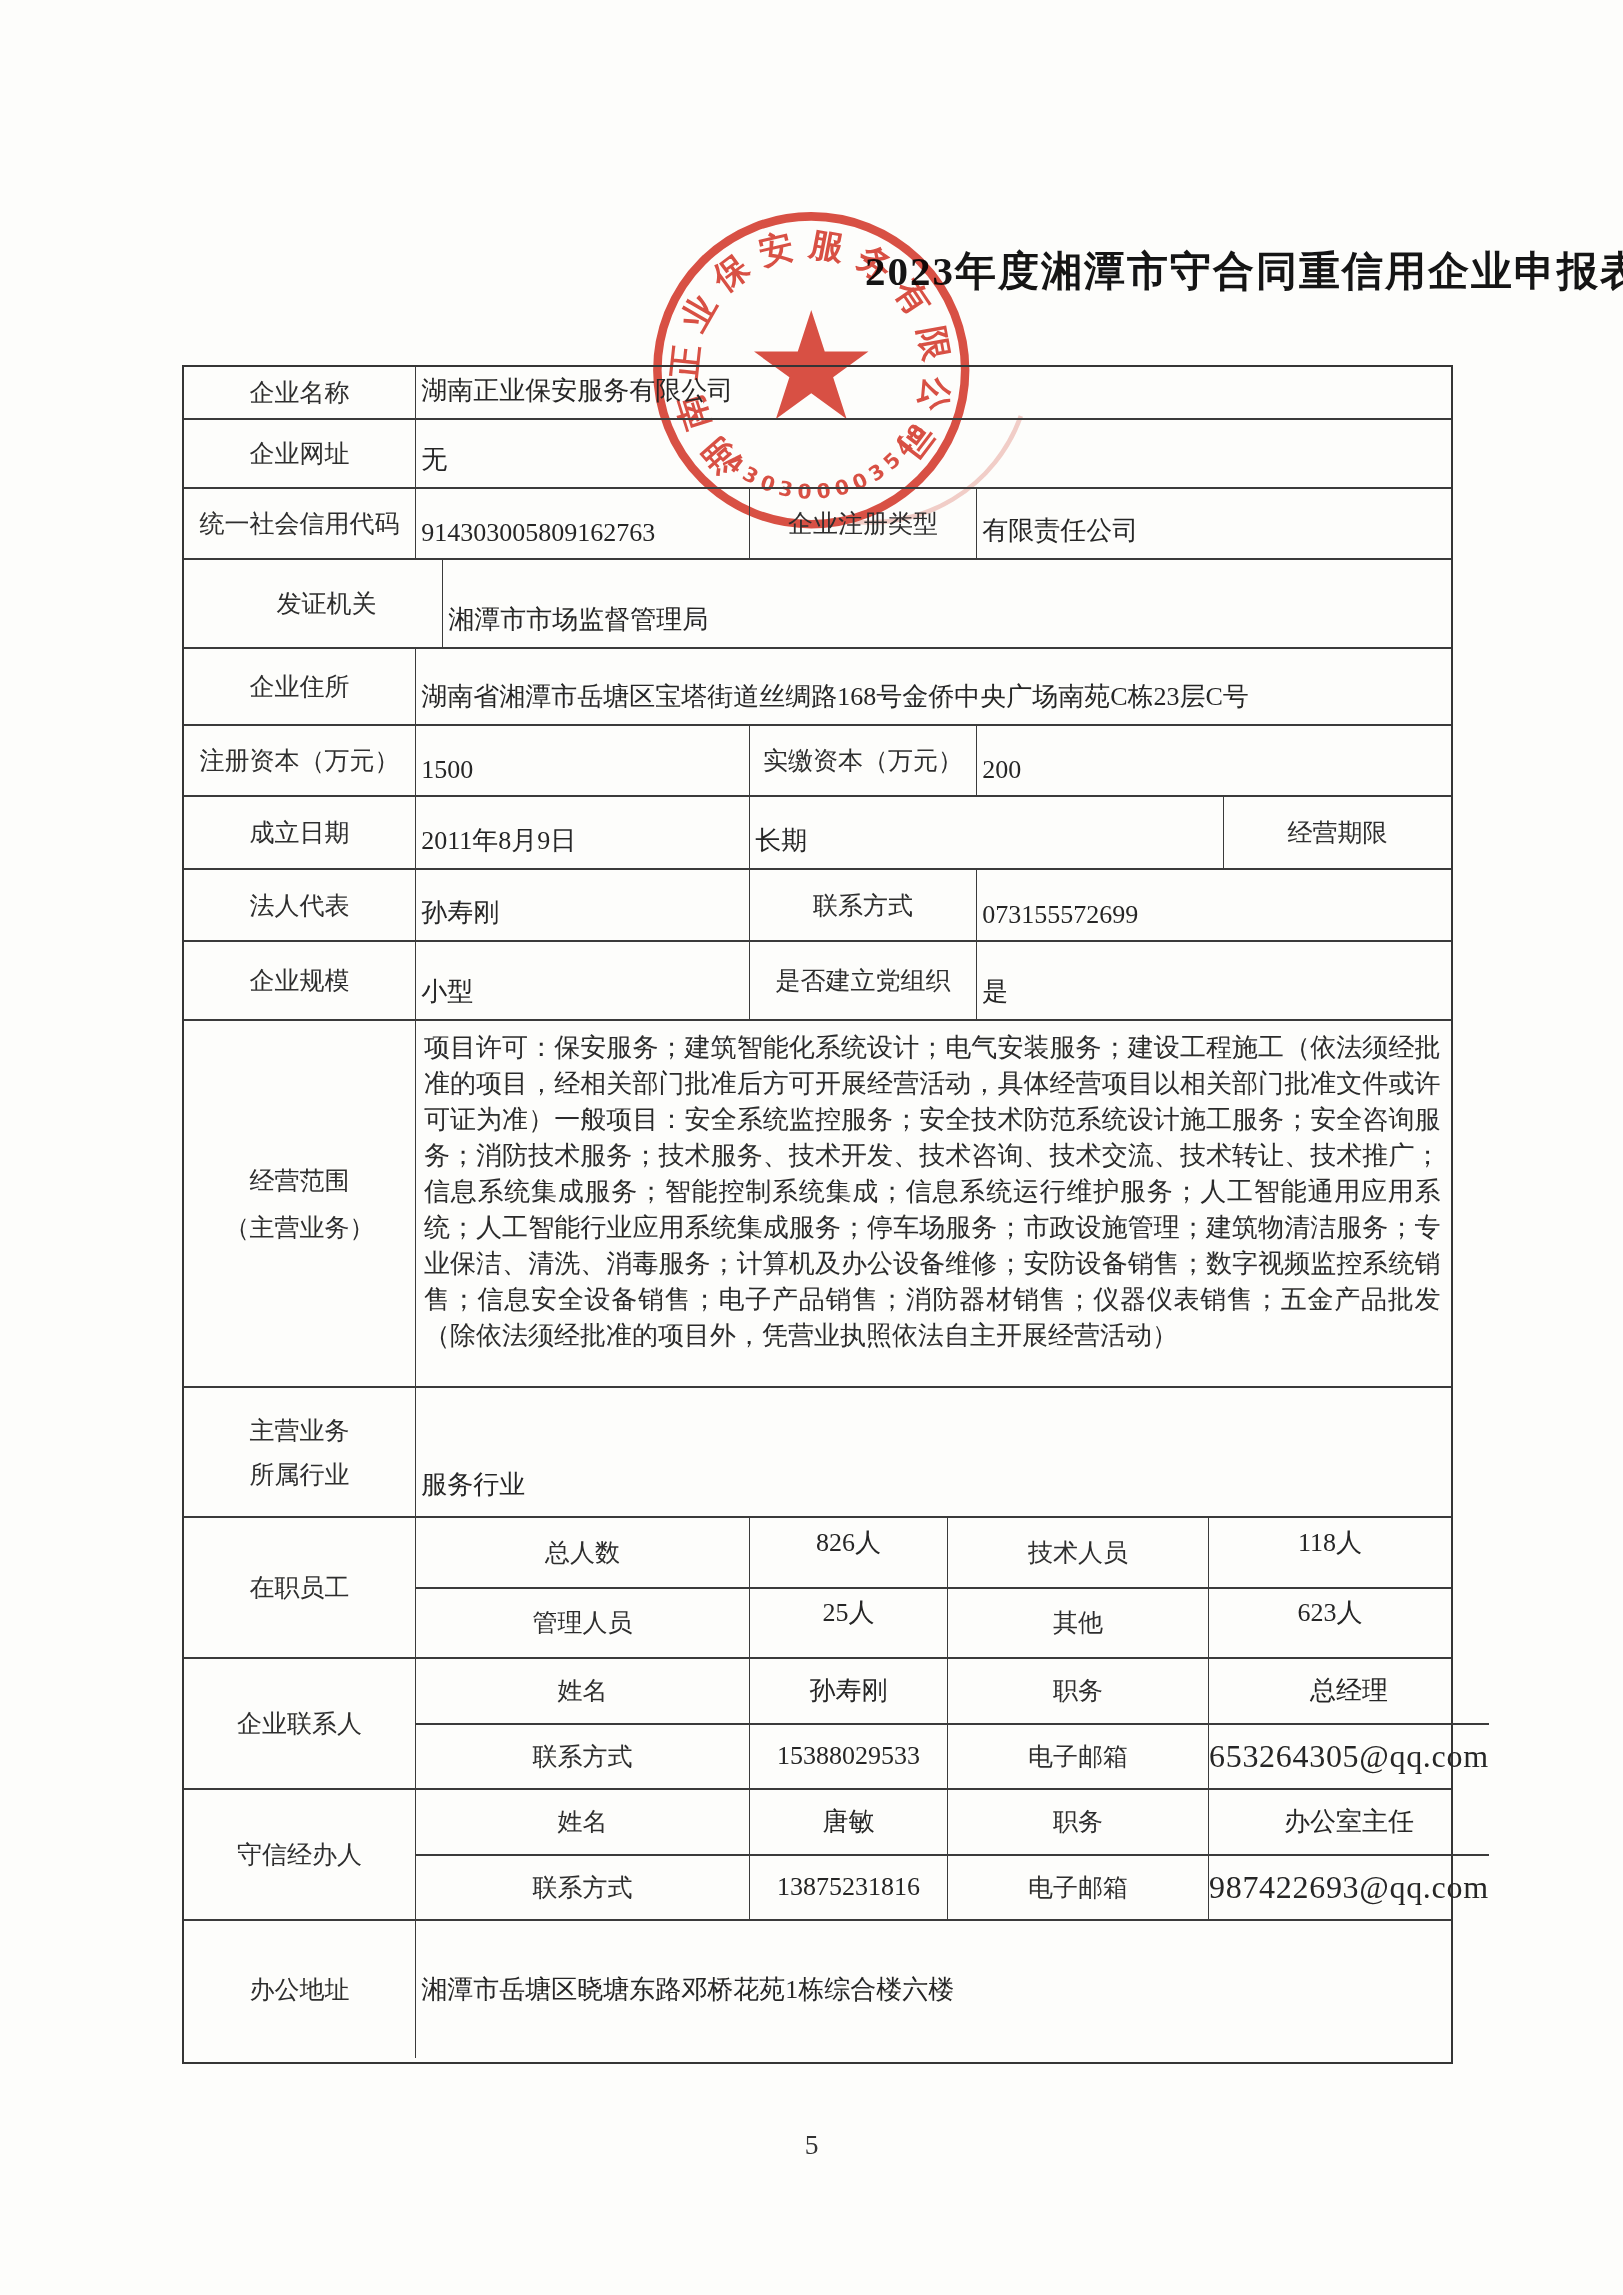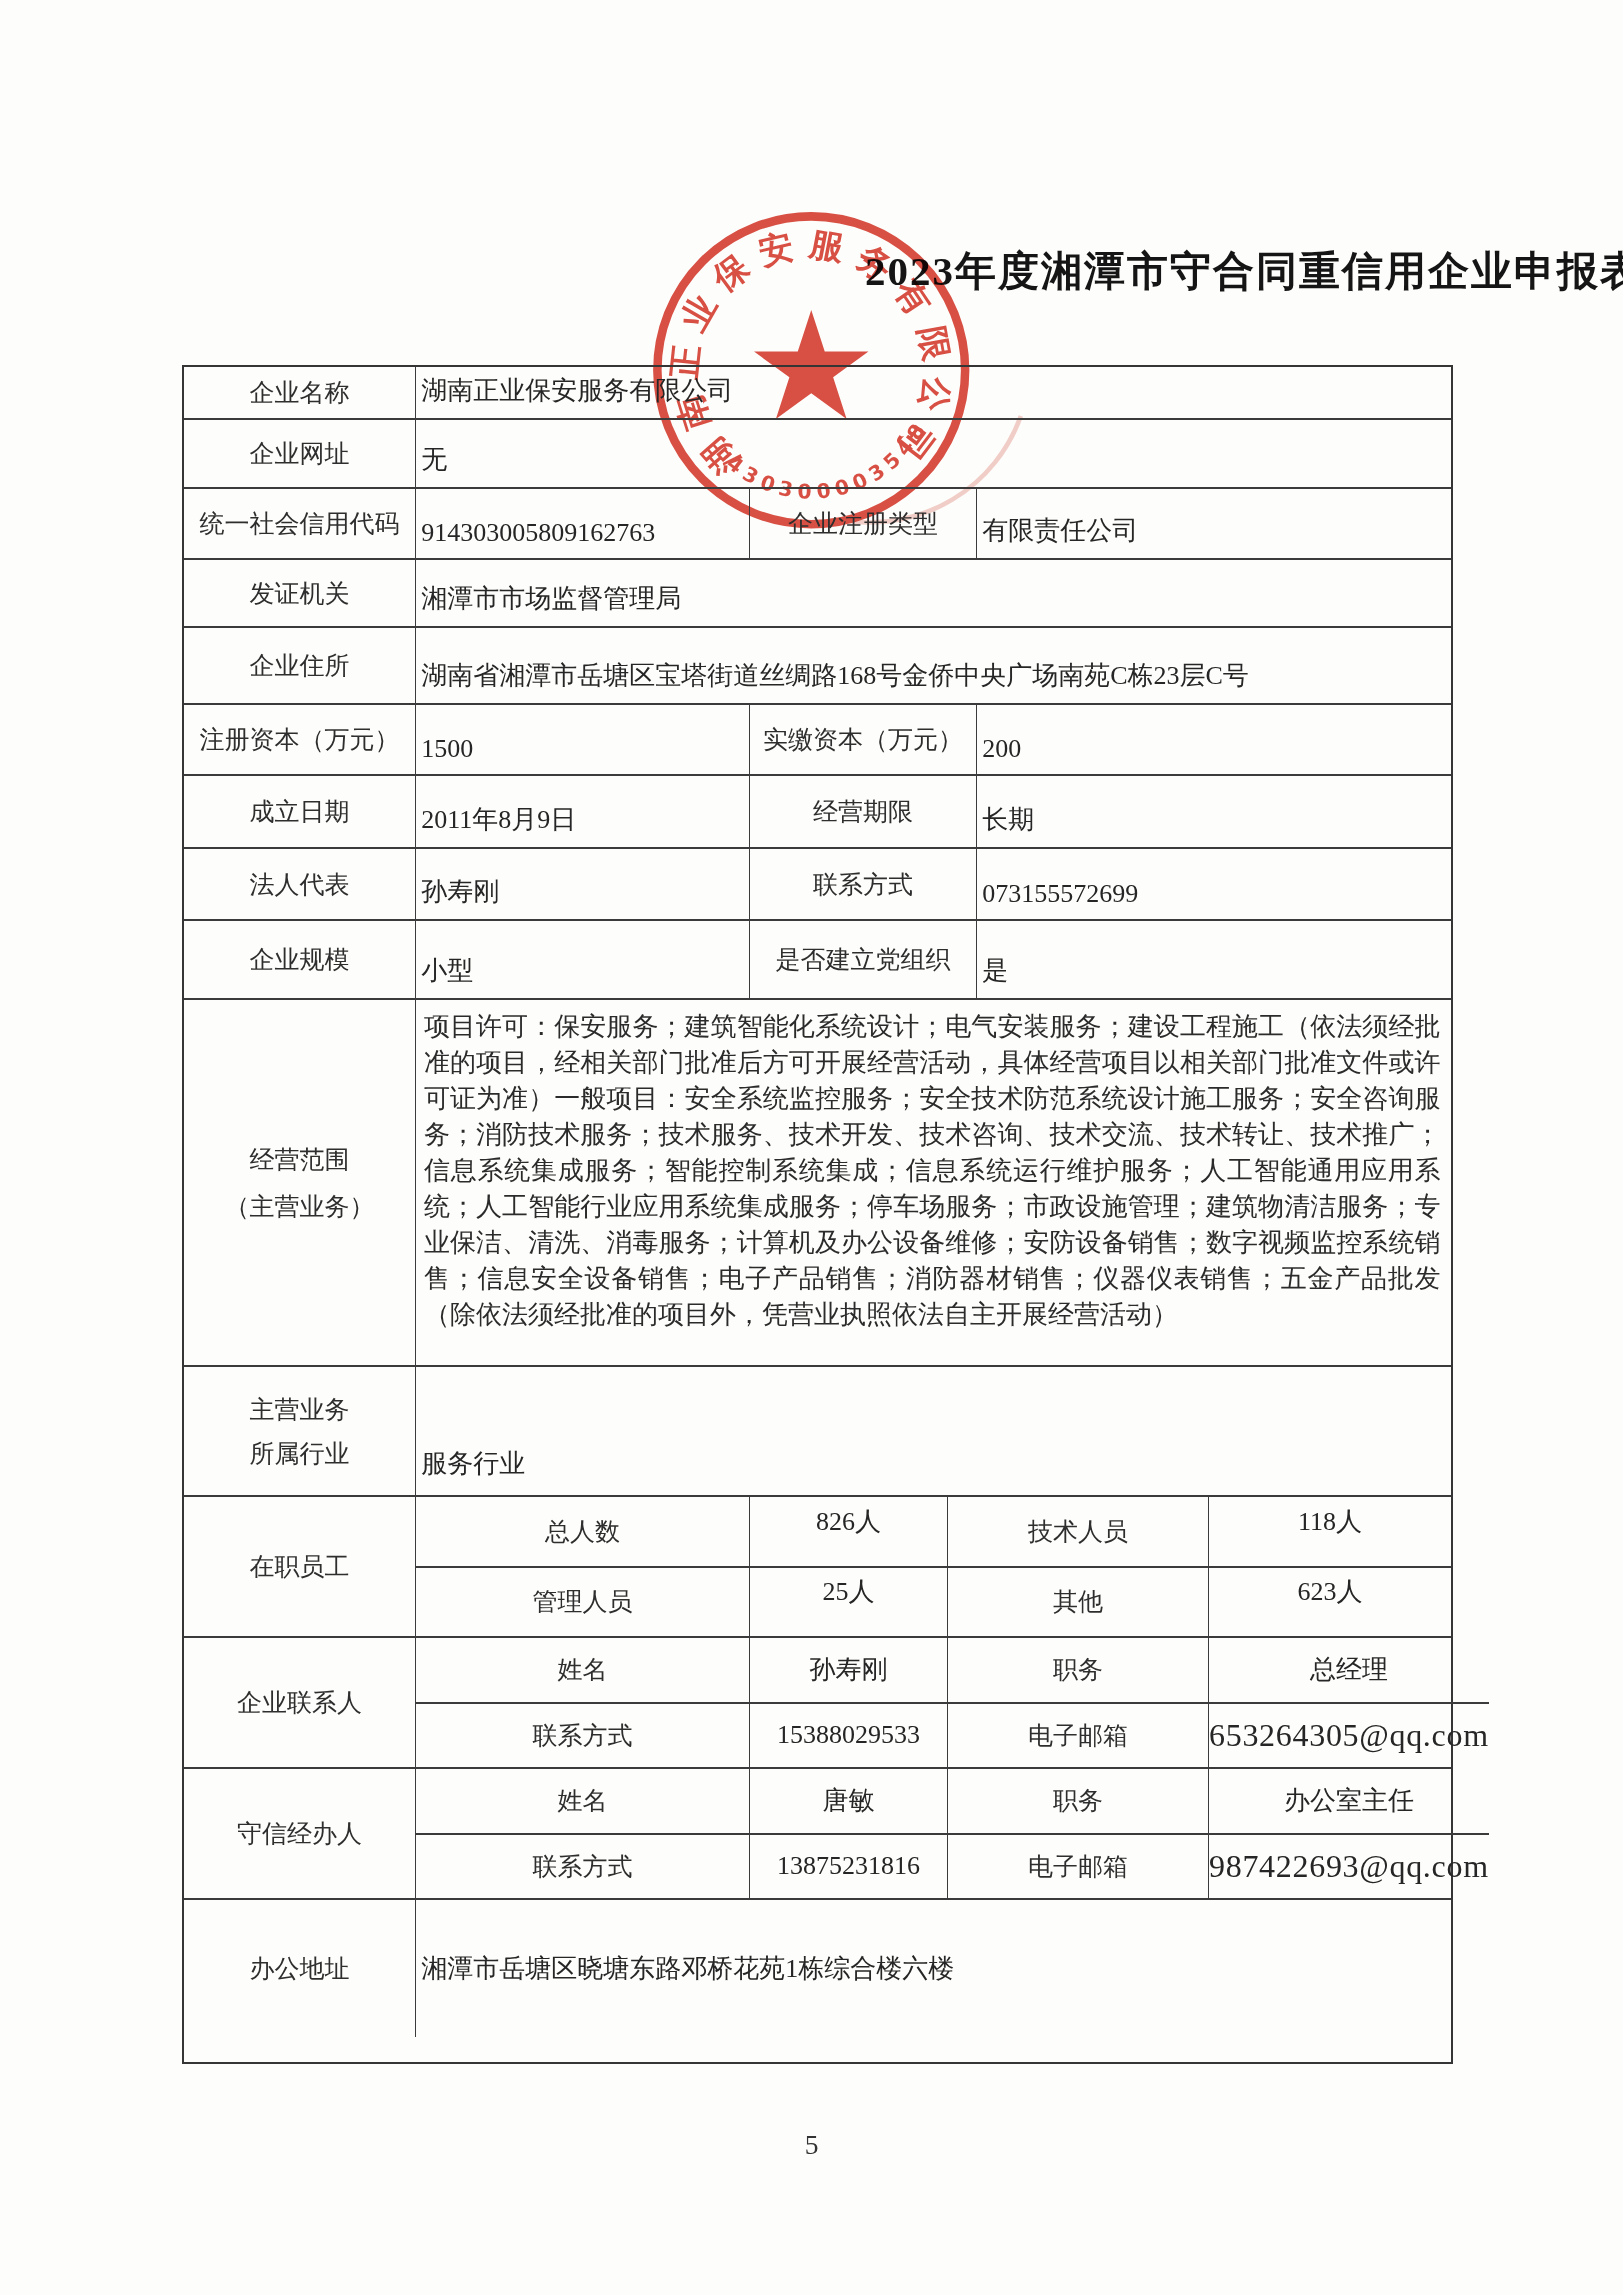--- a/index.html
+++ b/index.html
@@ -31,21 +31,21 @@
   .val.topline{align-items:flex-start;padding-top:6.5px;}
   .c1{width:232px;flex:none;}
   .a2{width:334px;flex:none;}
   .a3{width:227px;flex:none;}
   .a4{flex:1;}
   .b2{width:334px;flex:none;}
   .b3{width:198px;flex:none;}
   .b4{width:261px;flex:none;}
   .b5{flex:1;}
   .center-cell{justify-content:center;align-items:center;padding:0;text-align:center;}
-  .r1{height:53px;}  .r2{height:69px;} .r3{height:71px;} .r4{height:68px;}
+  .r1{height:53px;}  .r2{height:69px;} .r3{height:71px;} .r4{height:89px;padding-left:27px;}
   .r5{height:77px;}  .r6{height:71px;} .r7{height:73px;} .r8{height:72px;}
   .r9{height:79px;}  .r10{height:367px;} .r11{height:130px;} .r18{height:137px;flex:1;}
   .section{display:flex;width:100%;box-sizing:border-box;border-bottom:2.6px solid #3b3b3b;}
   .sec-emp{height:141px;} .sec-contact{height:131px;} .sec-agent{height:131px;}
   .sec-right{flex:1;display:flex;flex-direction:column;}
   .sec-row{display:flex;flex:1;box-sizing:border-box;}
   .sec-row:first-child{border-bottom:2px solid #3b3b3b;}
   .scope-val{display:block;padding:9.2px 10.5px 0 7.9px;line-height:36px;text-align:justify;
              font-size:26px;color:#2b2b2b;}
   .two-line{gap:12px;}
@@ -122,22 +122,22 @@
     <div class="row r6">
       <div class="cell lab c1">注册资本（万元）</div>
       <div class="cell val a2">1500</div>
       <div class="cell lab a3">实缴资本（万元）</div>
       <div class="cell val a4">200</div>
     </div>
 
     <div class="row r7">
       <div class="cell lab c1">成立日期</div>
       <div class="cell val a2">2011年8月9日</div>
+      <div class="cell val a4">长期</div>
       <div class="cell lab a3">经营期限</div>
-      <div class="cell val a4">长期</div>
     </div>
 
     <div class="row r8">
       <div class="cell lab c1">法人代表</div>
       <div class="cell val a2">孙寿刚</div>
       <div class="cell lab a3">联系方式</div>
       <div class="cell val a4 num-cell">073155572699</div>
     </div>
 
     <div class="row r9 thick">

